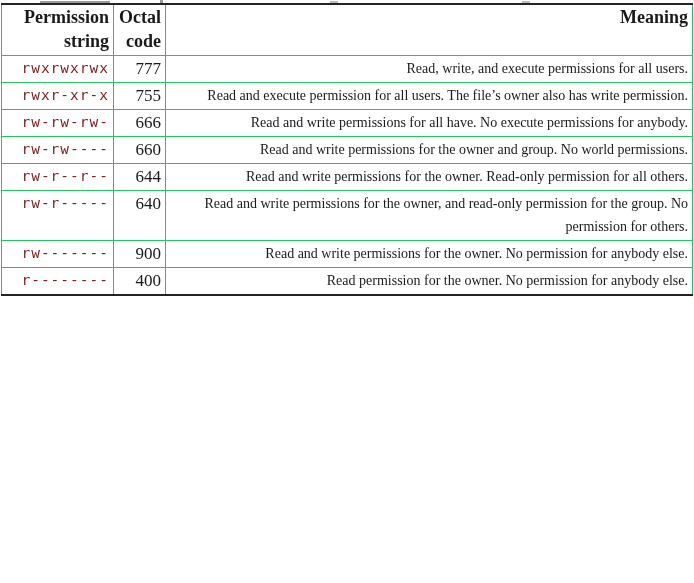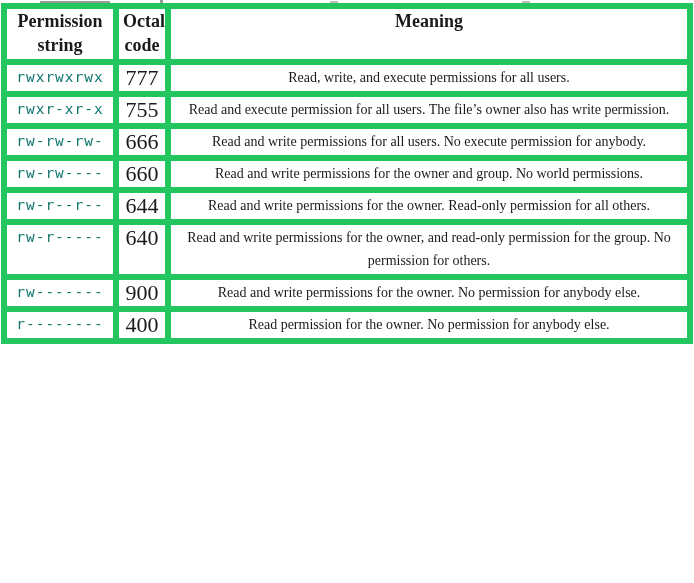--- a/index.html
+++ b/index.html
@@ -34,43 +34,43 @@
     margin-left: 1px;
     border-top: 2px solid #222222;
     border-bottom: 2px solid #222222;
     border-left: 1px solid #8f8f8f;
     border-right: 1px solid #8f8f8f;
   }
   col.c-perm  { width: 112px; }
   col.c-octal { width: 52px; }
   col.c-mean  { width: auto; }
   th, td {
-    border: 6px solid #22c55e;
+    border: 1px solid #22c55e;
     vertical-align: top;
-    text-align: center;
+    text-align: right;
     padding: 1px 4px 2px 4px;
     color: #1a1a1a;
   }
   th {
     font-family: "Liberation Serif", serif;
     font-weight: bold;
     font-size: 18px;
     line-height: 24px;
     padding-top: 0px;
   }
   td.perm {
     font-family: "DejaVu Sans Mono", "Liberation Mono", monospace;
     font-size: 14.5px;
     letter-spacing: 1px;
-    color: #0f766e;
+    color: #7f1d1d;
     line-height: 23px;
     white-space: nowrap;
   }
   td.octal {
-    font-size: 22px;
+    font-size: 17px;
     line-height: 23px;
   }
   td.mean {
     font-size: 14px;
     line-height: 23px;
   }
 </style>
 </head>
 <body>
 
@@ -97,21 +97,21 @@
         <td class="mean">Read, write, and execute permissions for all users.</td>
       </tr>
       <tr>
         <td class="perm">rwxr-xr-x</td>
         <td class="octal">755</td>
         <td class="mean">Read and execute permission for all users. The file’s owner also has write permission.</td>
       </tr>
       <tr>
         <td class="perm">rw-rw-rw-</td>
         <td class="octal">666</td>
-        <td class="mean">Read and write permissions for all users. No execute permission for anybody.</td>
+        <td class="mean">Read and write permissions for all have. No execute permissions for anybody.</td>
       </tr>
       <tr>
         <td class="perm">rw-rw----</td>
         <td class="octal">660</td>
         <td class="mean">Read and write permissions for the owner and group. No world permissions.</td>
       </tr>
       <tr>
         <td class="perm">rw-r--r--</td>
         <td class="octal">644</td>
         <td class="mean">Read and write permissions for the owner. Read-only permission for all others.</td>

